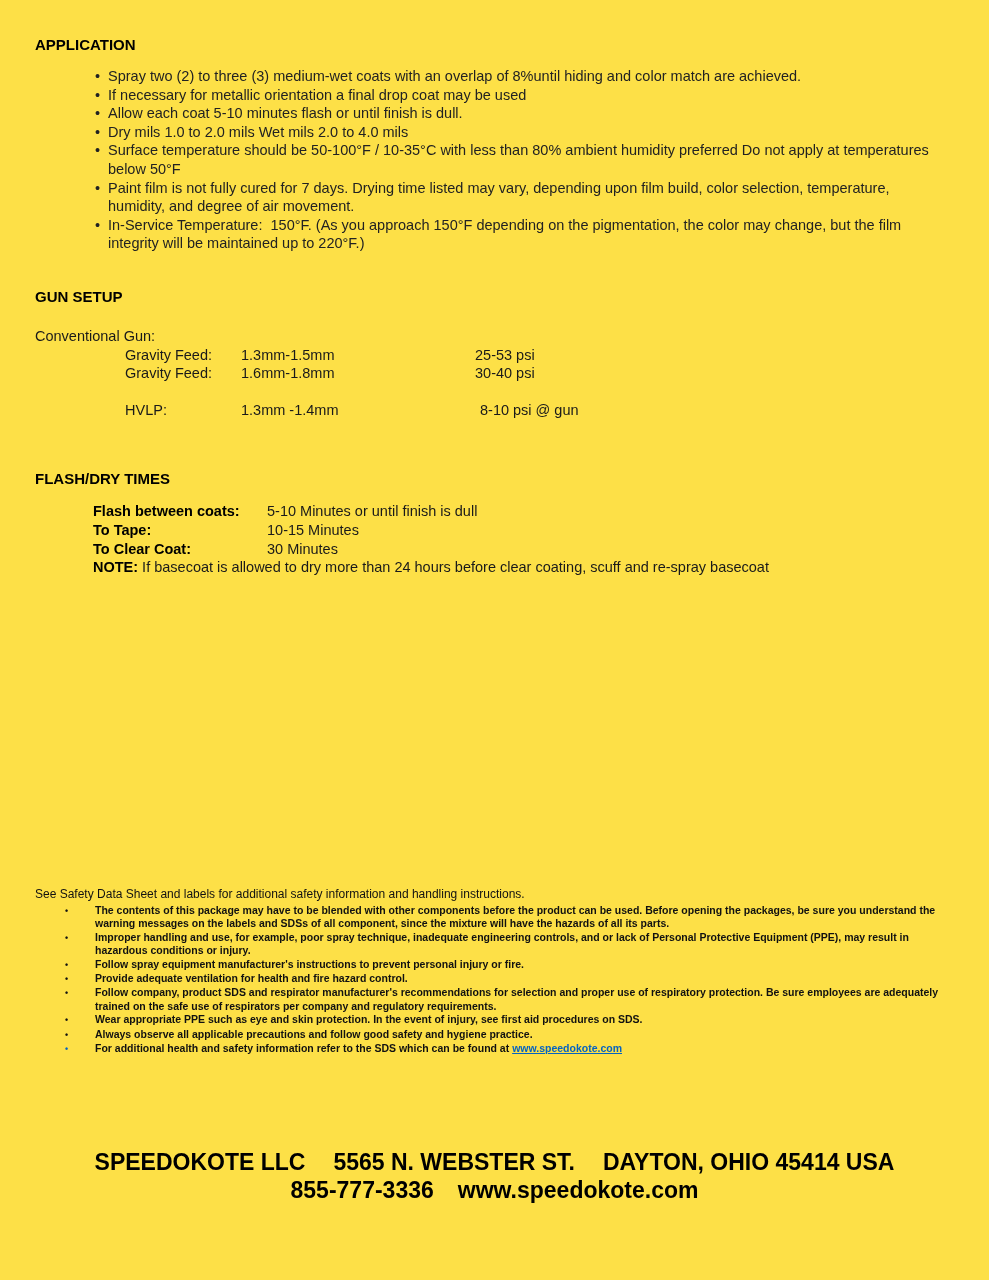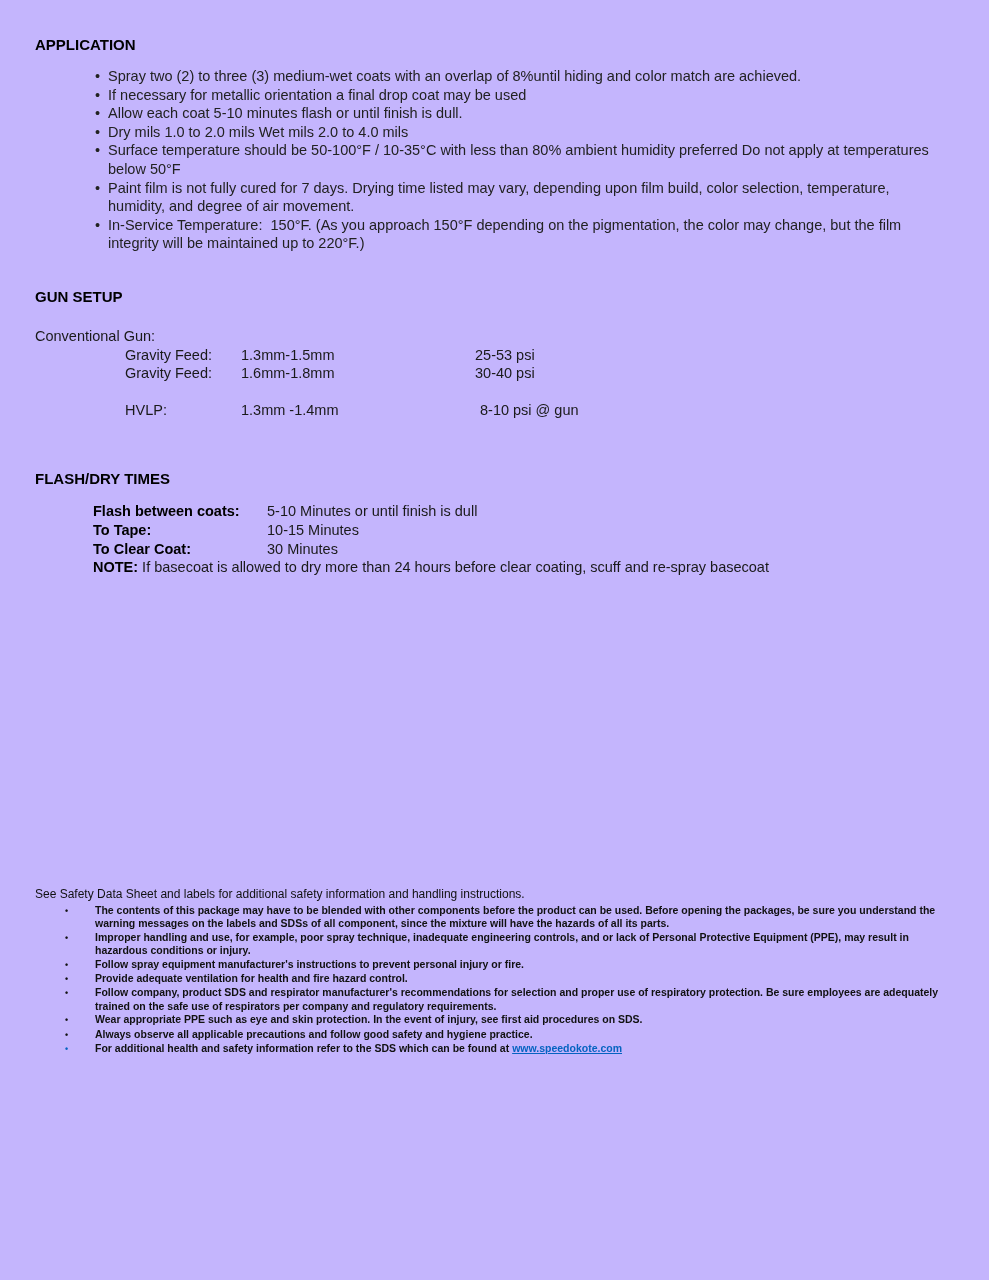--- a/index.html
+++ b/index.html
@@ -2,21 +2,21 @@
 <html><head>
 <meta charset="utf-8">
 <style>
   * { margin:0; padding:0; box-sizing:border-box; }
   html,body { background:#ffffff; }
   body {
     width:989px; height:1280px;
     font-family:"Liberation Sans", sans-serif;
     color:#1a1a1a;
   }
-  .page { position:relative; width:989px; height:1280px; background:#c4b5fd; overflow:hidden; }
+  .page { position:relative; width:989px; height:1280px; background:#fde047; overflow:hidden; }
 
   .sec { position:absolute; left:35px; right:35px; }
   h2.sec-heading { font-size:15px; font-weight:bold; color:#000; }
 
   
   .sec-application { top:36px; }
   .bullets { list-style:none; margin-top:14px; padding-left:60px; }
   .bullets li { display:flex; font-size:14.5px; line-height:18.6px; color:#222; }
   .bullets .b { flex:0 0 13px; }
   .bullets .t { white-space:pre-wrap; max-width:838px; }
@@ -159,14 +159,25 @@
           <span class="b">•</span>
           <span class="t">Always observe all applicable precautions and follow good safety and hygiene practice.</span>
         </li>
       <li>
           <span class="b blue">•</span>
           <span class="t"><span>For additional health and safety information refer to the SDS which can be found at </span><a class="link">www.speedokote.com</a></span>
         </li>
     </ul>
   </section>
 
+  <footer class="footer">
+    <div class="f-line1">
+      <span>SPEEDOKOTE LLC</span>
+      <span>5565 N. WEBSTER ST.</span>
+      <span>DAYTON, OHIO 45414 USA</span>
+    </div>
+    <div class="f-line2">
+      <span>855-777-3336</span>
+      <span>www.speedokote.com</span>
+    </div>
+  </footer>
 
 </div>
 
 </body></html>

